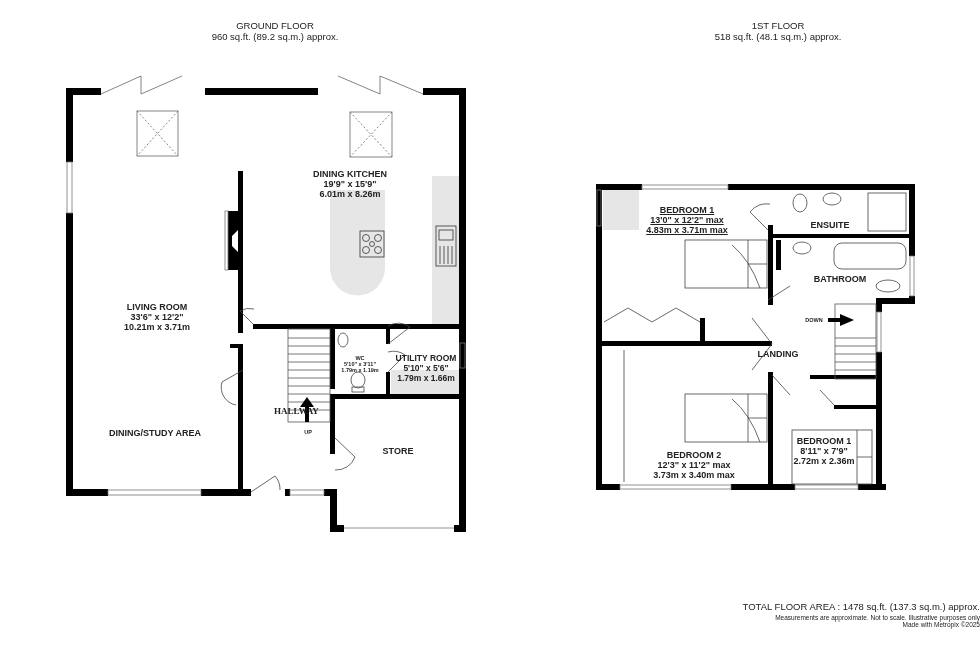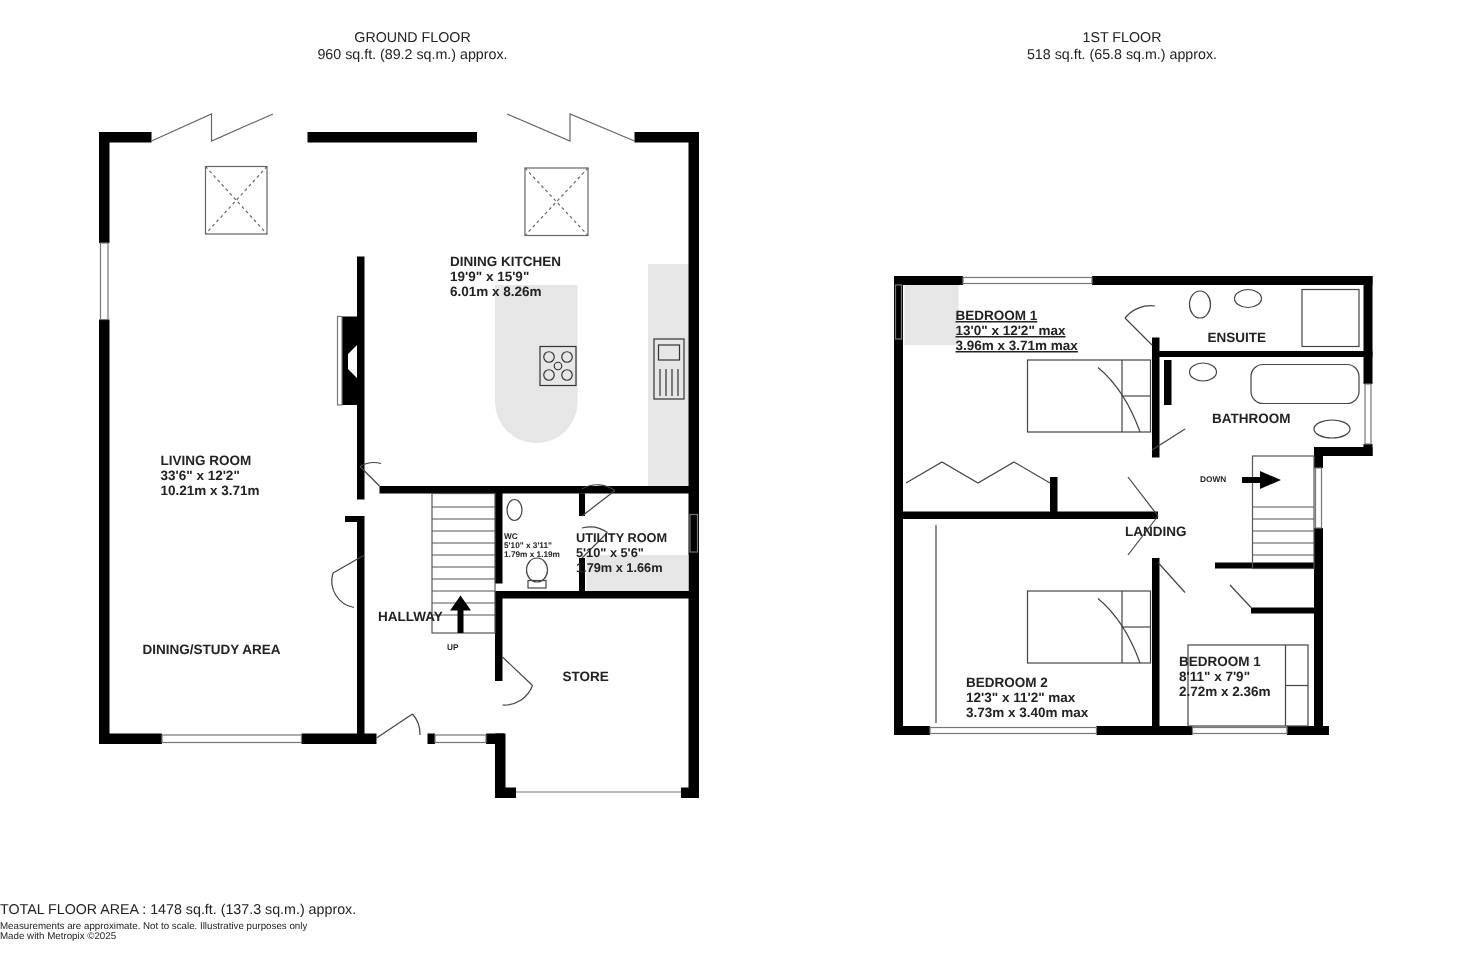--- a/index.html
+++ b/index.html
@@ -1,33 +1,33 @@
 <!DOCTYPE html>
 <html><head>
 <meta charset="utf-8">
 <style>
   html, body { margin:0; padding:0; background:#ffffff; }
   body { width:980px; height:653px; position:relative; overflow:hidden; font-family:"Liberation Sans", sans-serif; color:#222; }
   .hdr { position:absolute; text-align:center; font-size:9.5px; line-height:11px; color:#222; }
   .plan { position:absolute; left:0; top:0; }
-  .lbl { position:absolute; font-weight:bold; font-size:9px; line-height:10px; color:#222; white-space:nowrap; }
+  .lbl { position:absolute; text-align:center; font-weight:bold; font-size:9px; line-height:10px; color:#222; white-space:nowrap; }
   .lbl.sm { font-size:5.5px; line-height:6px; }
   .lbl .n { display:block; }
-  .foot { position:absolute; left:0; width:980px; text-align:left; color:#222; }
+  .foot { position:absolute; left:0; width:980px; text-align:right; color:#222; }
 </style>
 </head>
 <body>
 
 <div class="hdr" style="left:165px; top:20px; width:220px;">
   <div>GROUND FLOOR</div>
   <div>960 sq.ft. (89.2 sq.m.) approx.</div>
 </div>
-<div class="hdr" style="left:638px; top:20px; width:220px;">
+<div class="hdr" style="left:668px; top:20px; width:220px;">
   <div>1ST FLOOR</div>
-  <div>518 sq.ft. (65.8 sq.m.) approx.</div>
+  <div>518 sq.ft. (48.1 sq.m.) approx.</div>
 </div>
 
 <svg class="plan" width="980" height="653" viewBox="0 0 980 653">
   <g>
 
     <rect x="432" y="176" width="27" height="150" fill="#e6e6e6"></rect>
     <path d="M330 190 L385 190 L385 268 A27.5 27.5 0 0 1 330 268 Z" fill="#e6e6e6"></path>
 
     <g stroke="#333" fill="none" stroke-width="0.8">
       <rect x="360" y="231" width="24" height="26"></rect>
@@ -232,37 +232,37 @@
 <div class="lbl sm" style="left:336px; top:355px; width:48px;">
   <span class="n">WC</span>
   <span class="n">5'10"  x 3'11"</span>
   <span class="n">1.79m  x 1.19m</span>
 </div>
 <div class="lbl" style="left:384px; top:353px; width:84px; font-size:8.5px;">
   <span class="n">UTILITY ROOM</span>
   <span class="n">5'10"  x 5'6"</span>
   <span class="n">1.79m  x 1.66m</span>
 </div>
-<div class="lbl" style="left:252px; top:406px; width:50px; text-align:left;">
+<div class="lbl" style="left:274px; top:406px; width:50px; text-align:left;font-family:Liberation Serif, serif;">
   <span class="n">HALLWAY</span>
 </div>
 <div class="lbl sm" style="left:298px; top:429px; width:20px;">
   <span class="n">UP</span>
 </div>
 <div class="lbl" style="left:95px; top:428px; width:120px;">
   <span class="n">DINING/STUDY AREA</span>
 </div>
 <div class="lbl" style="left:375px; top:446px; width:46px;">
   <span class="n">STORE</span>
 </div>
 
 <div class="lbl" style="left:637px; top:205px; width:100px;text-decoration:underline;">
   <span class="n">BEDROOM 1</span>
   <span class="n">13'0"  x 12'2" max</span>
-  <span class="n">3.96m  x 3.71m max</span>
+  <span class="n">4.83m  x 3.71m max</span>
 </div>
 <div class="lbl" style="left:805px; top:220px; width:50px;">
   <span class="n">ENSUITE</span>
 </div>
 <div class="lbl" style="left:808px; top:274px; width:64px;">
   <span class="n">BATHROOM</span>
 </div>
 <div class="lbl sm" style="left:800px; top:317px; width:28px;">
   <span class="n">DOWN</span>
 </div>

